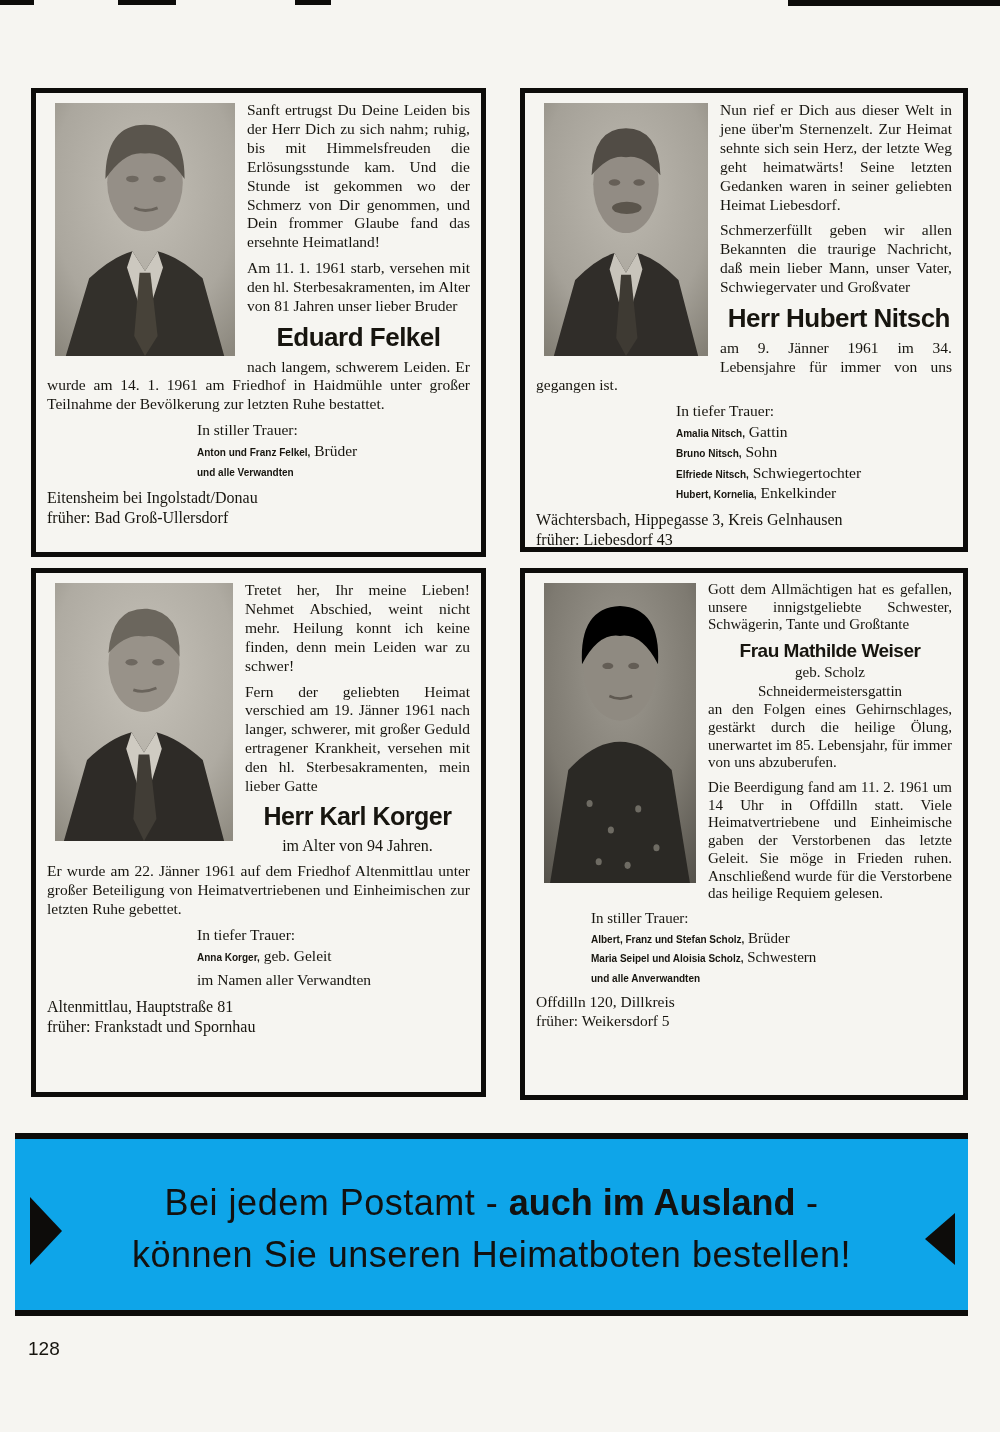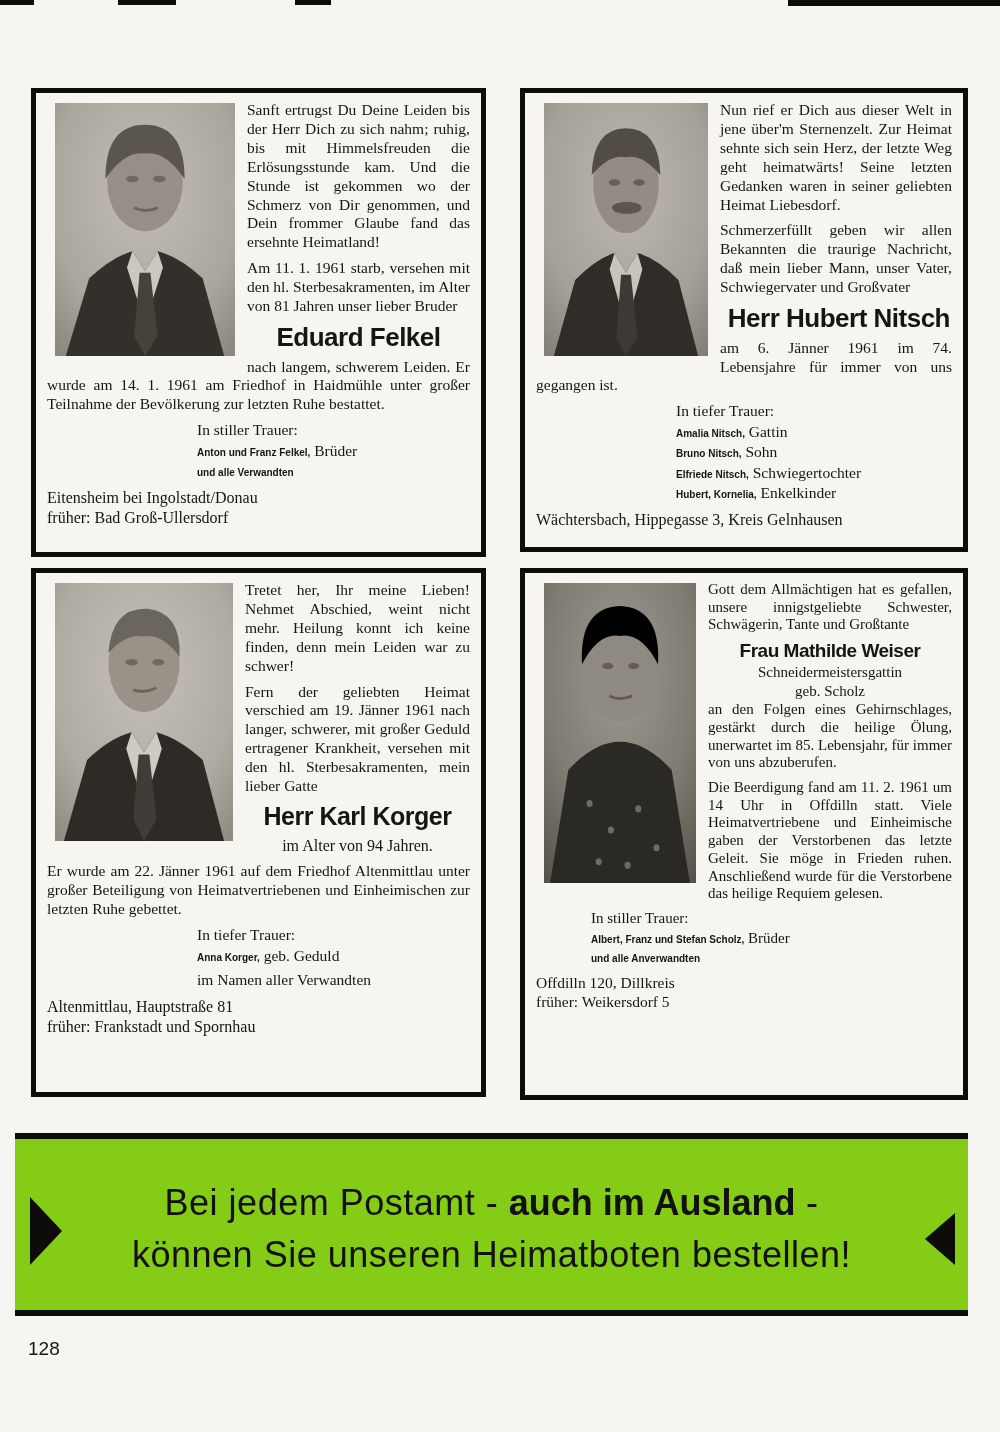--- a/index.html
+++ b/index.html
@@ -77,21 +77,21 @@
   .address-block{margin-top:7px;font-size:16px;line-height:1.25;}
   #n4 .address-block{margin-top:5px;font-size:15.5px;}
 
   
   .banner{
     position:absolute;
     left:15px;top:1133px;width:953px;height:183px;
     border-top:6px solid #0d0c0a;
     border-bottom:6px solid #0d0c0a;
     box-sizing:border-box;
-    background:#84cc16;
+    background:#0ea5e9;
   }
   .banner-text{
     position:absolute;left:0;right:0;top:38px;
     text-align:center;
     font-family:"Liberation Sans", sans-serif;
     font-size:36px;
     line-height:52px;
     color:#121110;
     letter-spacing:0.5px;
   }
@@ -175,30 +175,31 @@
       <ellipse cx="43" cy="44" rx="3.5" ry="1.8" fill="#665f57"></ellipse>
       <ellipse cx="58" cy="44" rx="3.5" ry="1.8" fill="#665f57"></ellipse>
       <ellipse cx="50.5" cy="58" rx="9" ry="3.4" fill="#5b554c"></ellipse>
       <path d="M6 140 L19 98 Q32 86 43 83 L50 94 L57 83 Q69 86 82 98 L94 140 Z" fill="#302d29"></path>
       <path d="M43 83 L50 94 L57 83 L60 92 L50 124 L40 92 Z" fill="#c8c4bb"></path>
       <path d="M47 95 L53 95 L57 130 L50 140 L44 130 Z" fill="#3e3a33"></path>
     </svg>
     <p>Nun rief er Dich aus dieser Welt in jene über'm Sternenzelt. Zur Heimat sehnte sich sein Herz, der letzte Weg geht heimatwärts! Seine letzten Gedanken waren in seiner geliebten Heimat Liebesdorf.</p>
     <p>Schmerzerfüllt geben wir allen Bekannten die traurige Nachricht, daß mein lieber Mann, unser Vater, Schwiegervater und Großvater</p>
     <div class="name">Herr Hubert Nitsch</div>
-    <p>am 6. Jänner 1961 im 74. Lebensjahre für immer von uns gegangen ist.</p>
+    <p>am 9. Jänner 1961 im 34. Lebensjahre für immer von uns gegangen ist.</p>
     <div class="mourning">
       <div class="mourning-label">In tiefer Trauer:</div>
       <div class="mourner-line"><span class="mourner-name">Amalia Nitsch,</span><span> Gattin</span></div>
       <div class="mourner-line"><span class="mourner-name">Bruno Nitsch,</span><span> Sohn</span></div>
       <div class="mourner-line"><span class="mourner-name">Elfriede Nitsch,</span><span> Schwiegertochter</span></div>
       <div class="mourner-line"><span class="mourner-name">Hubert, Kornelia,</span><span> Enkelkinder</span></div>
     </div>
     <div class="address-block">
       <div>Wächtersbach, Hippegasse 3, Kreis Gelnhausen</div>
+      <div>früher: Liebesdorf 43</div>
     </div>
   </div>
 
   <div class="notice" id="n3">
     <svg class="photo" viewBox="0 0 100 140" preserveAspectRatio="none">
       <defs>
           <radialGradient id="bg3" cx="50%" cy="35%" r="80%">
         <stop offset="0%" stop-color="#c5c1b8"></stop>
             <stop offset="65%" stop-color="#afaba2"></stop>
             <stop offset="100%" stop-color="#8f8b81"></stop>
@@ -214,21 +215,21 @@
       <path d="M43 81 L50 92 L57 81 L60 90 L50 121 L40 90 Z" fill="#cfcbc2"></path>
       <path d="M47 93 L53 93 L57 128 L50 140 L44 128 Z" fill="#413d36"></path>
     </svg>
     <p>Tretet her, Ihr meine Lieben! Nehmet Abschied, weint nicht mehr. Heilung konnt ich keine finden, denn mein Leiden war zu schwer!</p>
     <p>Fern der geliebten Heimat verschied am 19. Jänner 1961 nach langer, schwerer, mit großer Geduld ertragener Krankheit, versehen mit den hl. Sterbesakramenten, mein lieber Gatte</p>
     <div class="name">Herr Karl Korger</div>
     <div class="subtitle">im Alter von 94 Jahren.</div>
     <p>Er wurde am 22. Jänner 1961 auf dem Friedhof Altenmittlau unter großer Beteiligung von Heimatvertriebenen und Einheimischen zur letzten Ruhe gebettet.</p>
     <div class="mourning">
       <div class="mourning-label">In tiefer Trauer:</div>
-      <div class="mourner-line"><span class="mourner-name">Anna Korger,</span><span> geb. Geduld</span></div>
+      <div class="mourner-line"><span class="mourner-name">Anna Korger,</span><span> geb. Geleit</span></div>
       <div class="mourner-line second"><span class="mourner-name"></span><span>im Namen aller Verwandten</span></div>
     </div>
     <div class="address-block">
       <div>Altenmittlau, Hauptstraße 81</div>
       <div>früher: Frankstadt und Spornhau</div>
     </div>
   </div>
 
   <div class="notice" id="n4">
     <svg class="photo" viewBox="0 0 100 170" preserveAspectRatio="none">
@@ -249,27 +250,28 @@
       <path d="M4 170 L16 106 Q33 90 50 90 Q67 90 84 106 L96 170 Z" fill="#2b2925"></path>
       <circle cx="30" cy="125" r="2" fill="#6e6b63"></circle>
         <circle cx="44" cy="140" r="2" fill="#6e6b63"></circle>
       <circle cx="62" cy="128" r="2" fill="#6e6b63"></circle>
         <circle cx="74" cy="150" r="2" fill="#6e6b63"></circle>
       <circle cx="36" cy="158" r="2" fill="#6e6b63"></circle>
         <circle cx="55" cy="160" r="2" fill="#6e6b63"></circle>
     </svg>
     <p>Gott dem Allmächtigen hat es gefallen, unsere innigstgeliebte Schwester, Schwägerin, Tante und Großtante</p>
     <div class="name">Frau Mathilde Weiser</div>
+    <div class="subtitle">geb. Scholz</div>
     <div class="subtitle">Schneidermeistersgattin</div>
-    <div class="subtitle">geb. Scholz</div>
     <p>an den Folgen eines Gehirnschlages, gestärkt durch die heilige Ölung, unerwartet im 85. Lebensjahr, für immer von uns abzuberufen.</p>
     <p>Die Beerdigung fand am 11. 2. 1961 um 14 Uhr in Offdilln statt. Viele Heimatvertriebene und Einheimische gaben der Verstorbenen das letzte Geleit. Sie möge in Frieden ruhen. Anschließend wurde für die Verstorbene das heilige Requiem gelesen.</p>
     <div class="mourning">
       <div class="mourning-label">In stiller Trauer:</div>
       <div class="mourner-line"><span class="mourner-name">Albert, Franz und Stefan Scholz,</span><span> Brüder</span></div>
+      <div class="mourner-line"><span class="mourner-name">Maria Seipel und Aloisia Scholz,</span><span> Schwestern</span></div>
       <div class="mourner-line"><span class="mourner-name">und alle Anverwandten</span><span></span></div>
     </div>
     <div class="address-block">
       <div>Offdilln 120, Dillkreis</div>
       <div>früher: Weikersdorf 5</div>
     </div>
   </div>
 
   <div class="banner">
     <div class="tri tri-right"></div>

